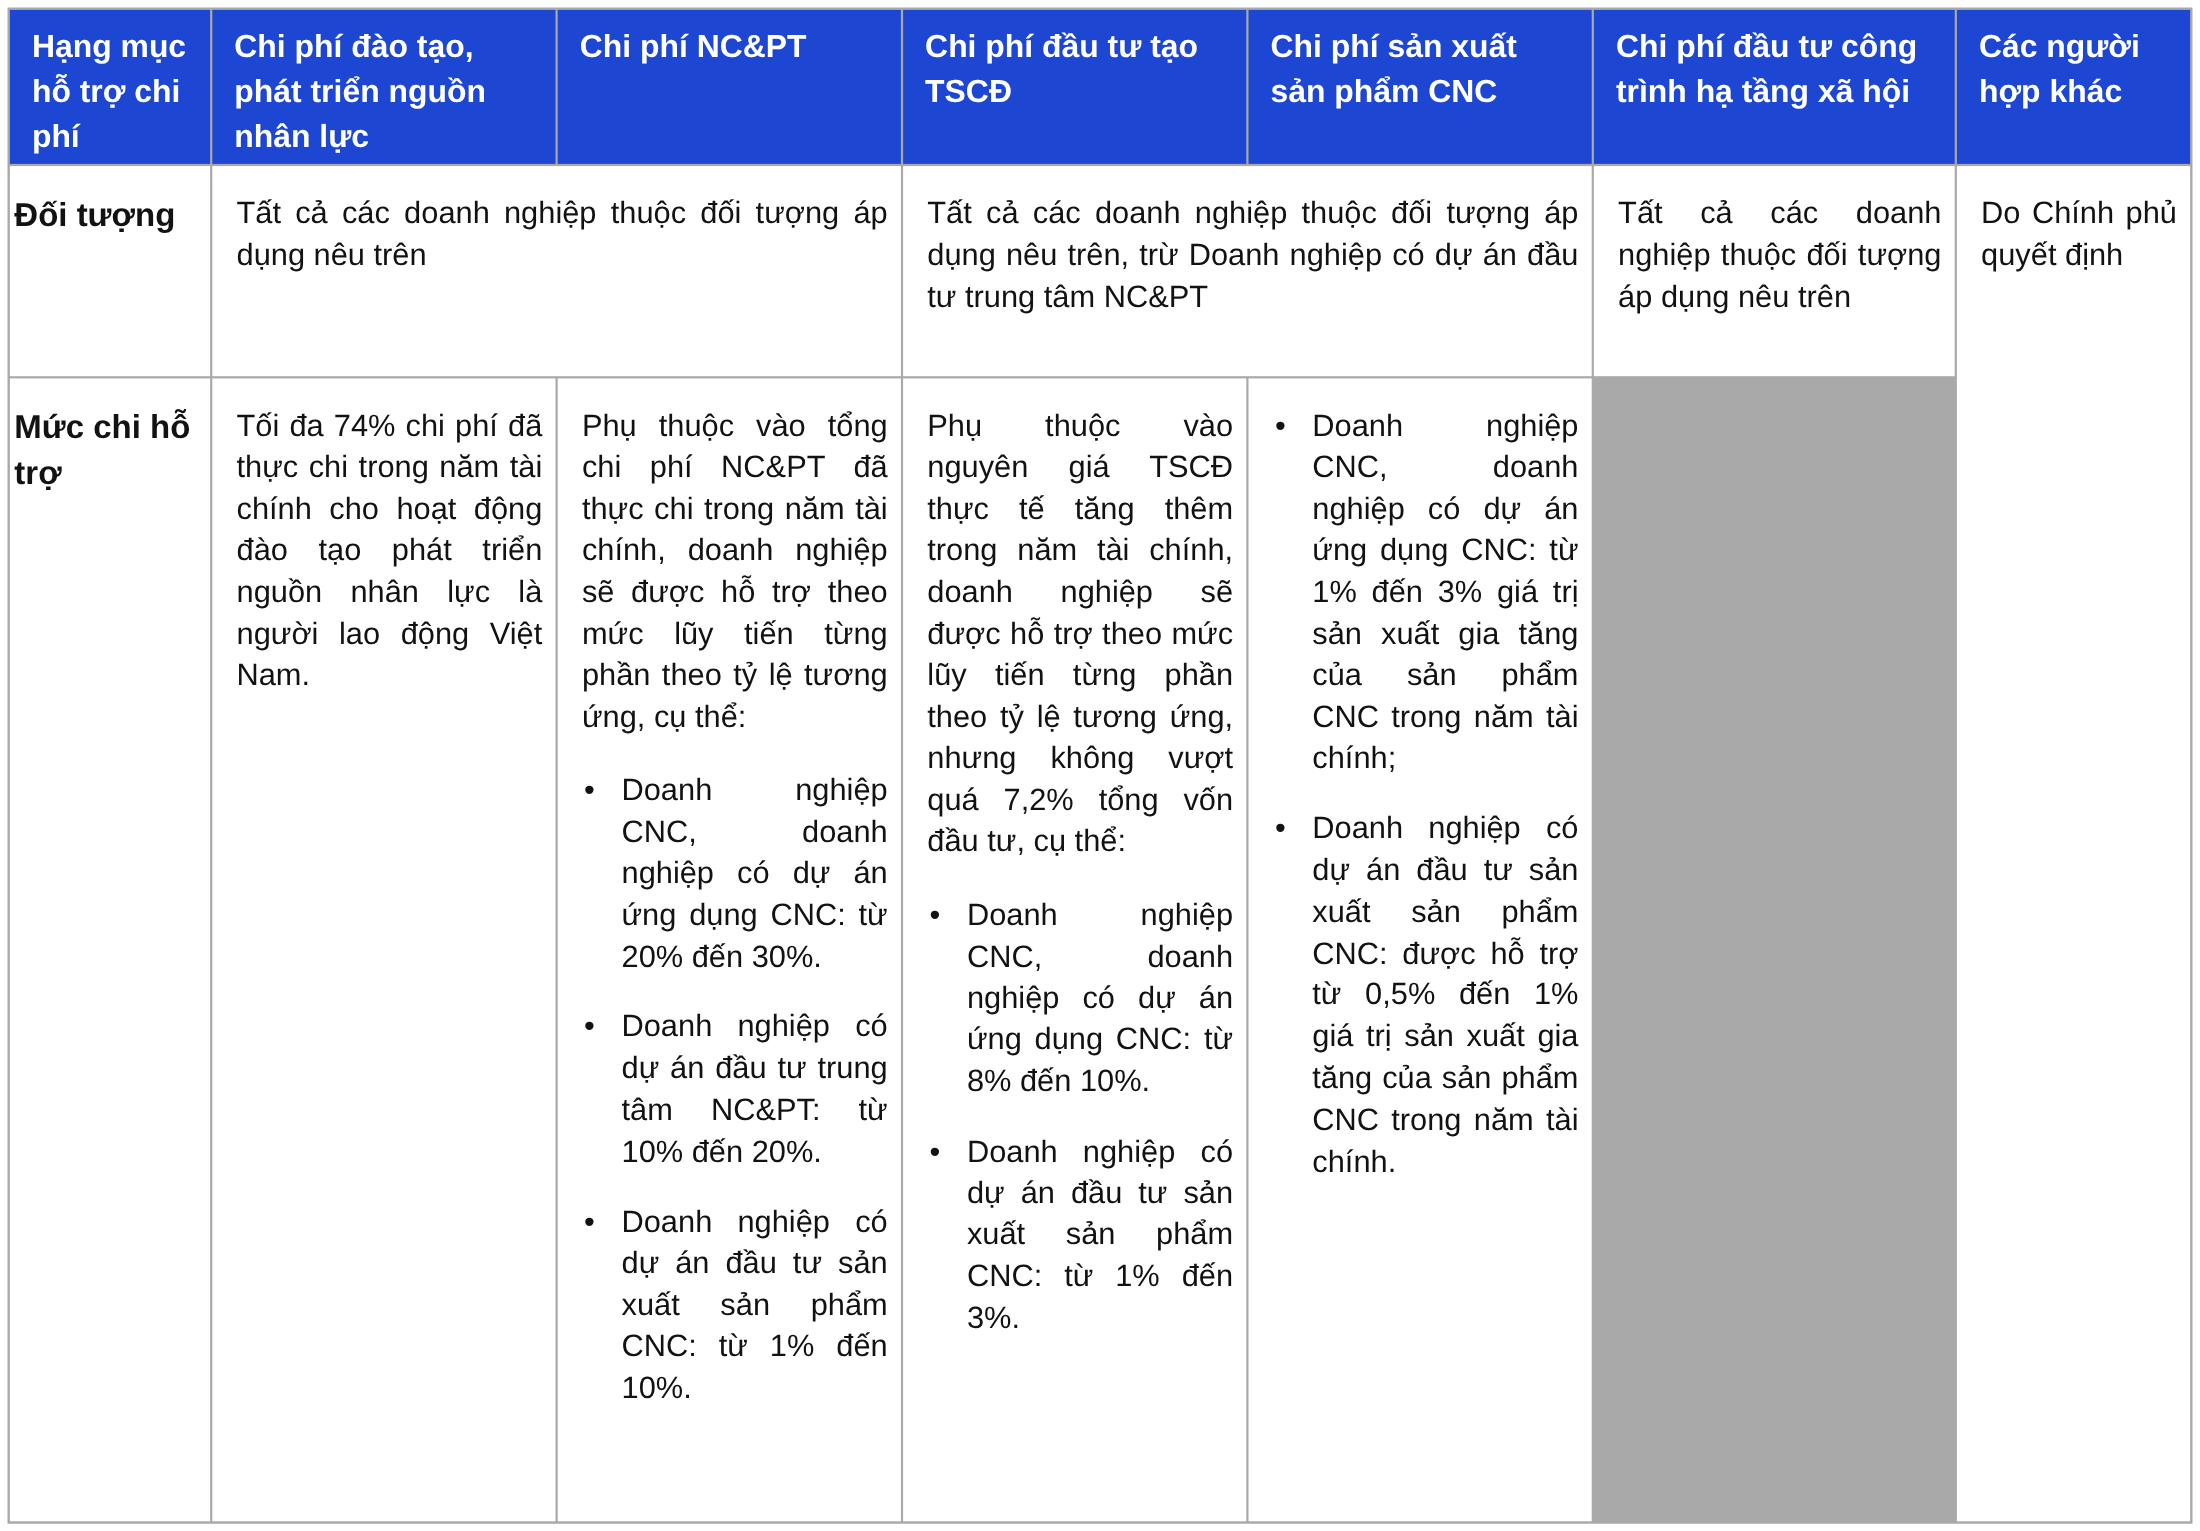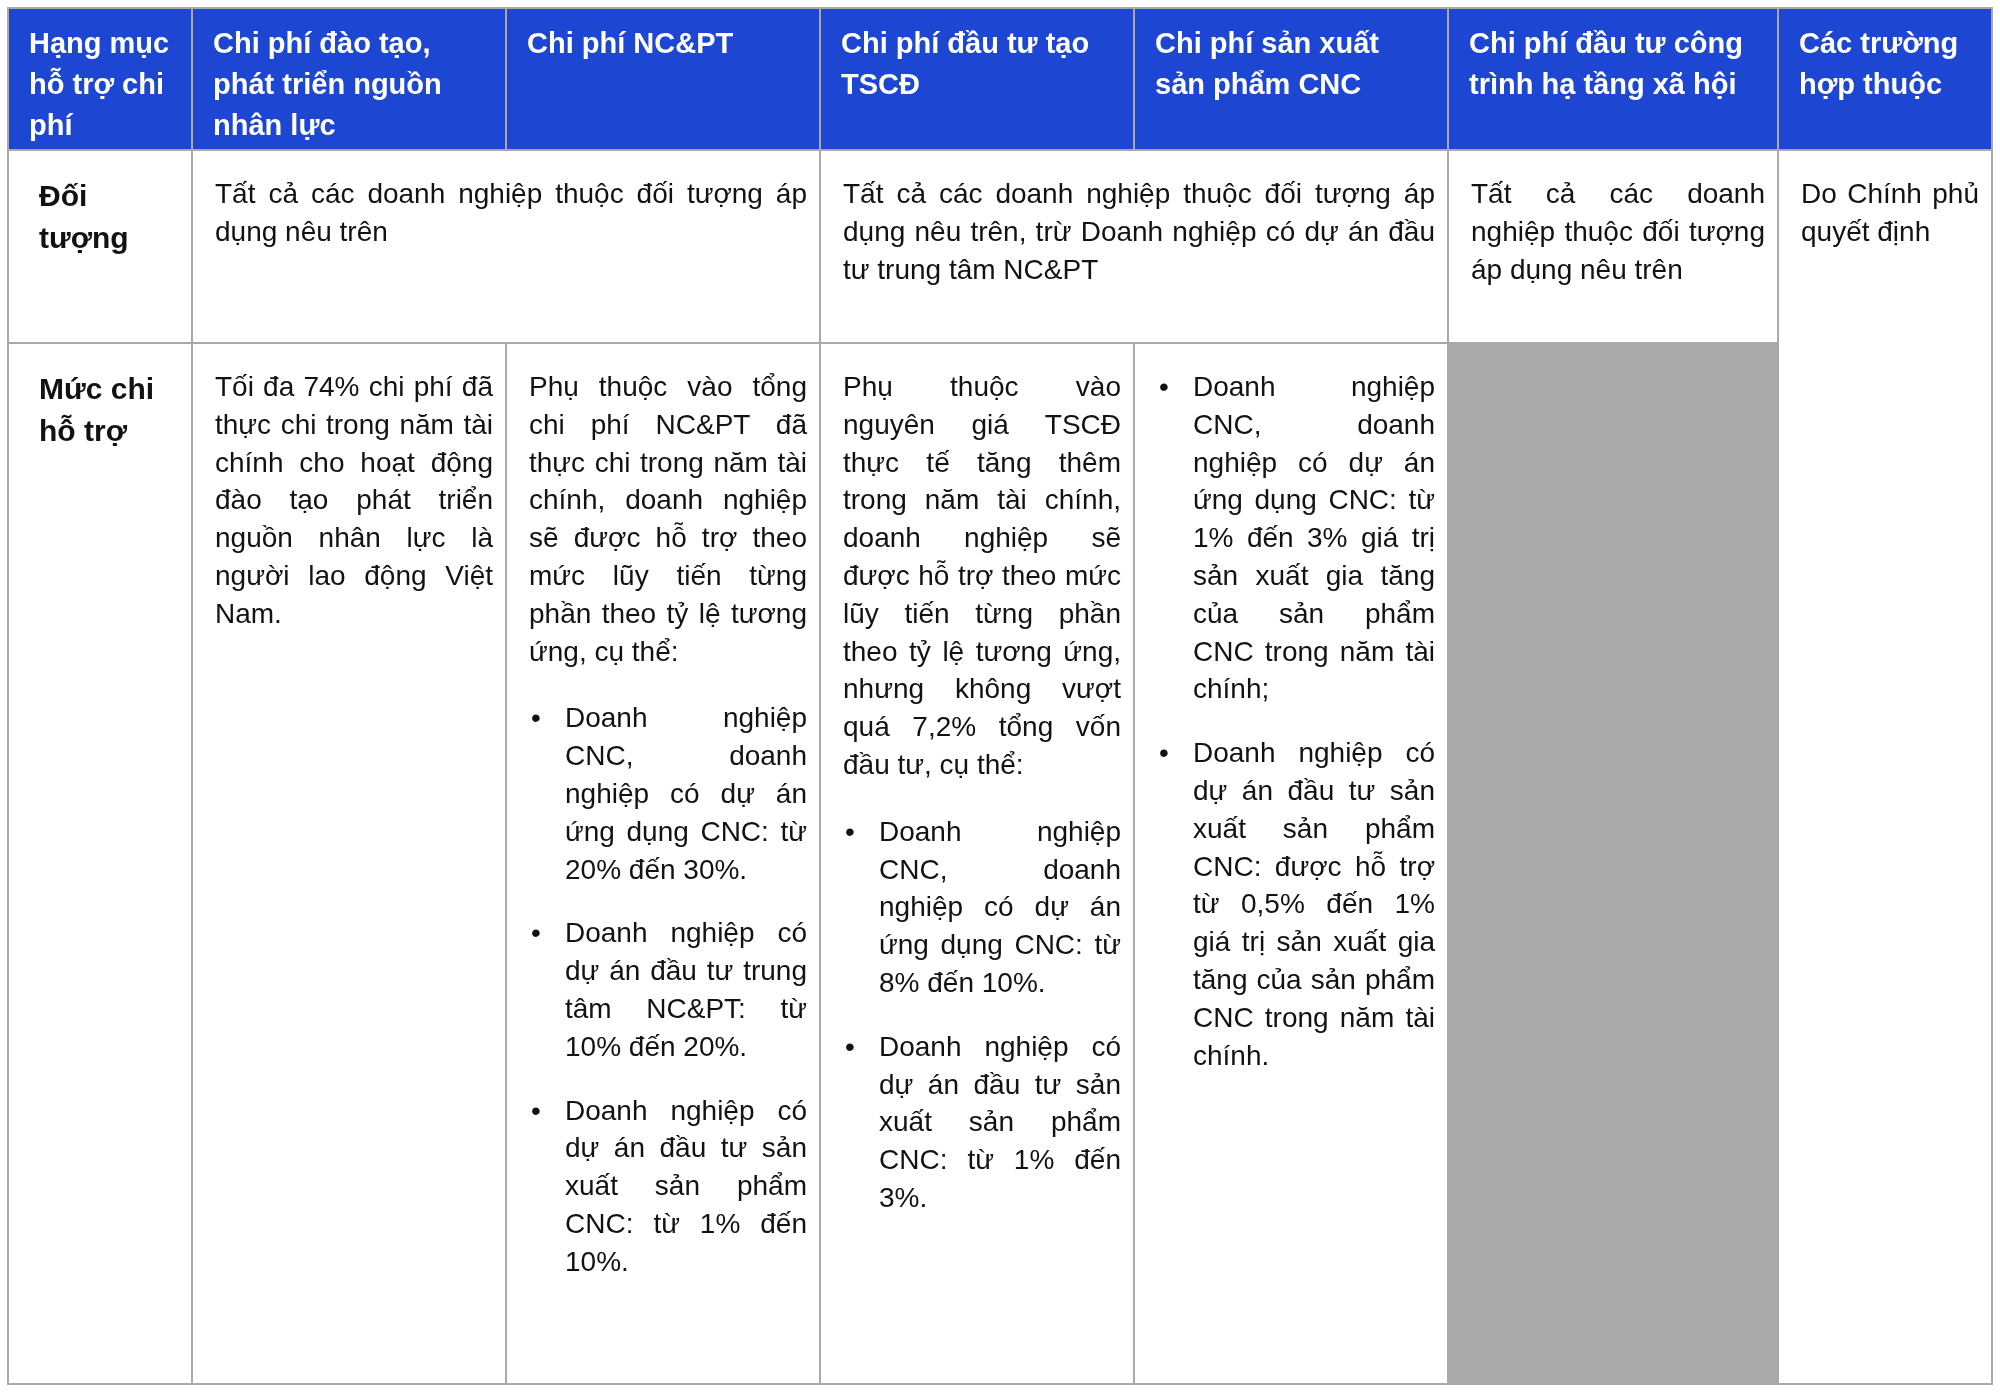--- a/index.html
+++ b/index.html
@@ -38,21 +38,21 @@
     color:#ffffff;
     font-weight:bold;
     font-size:29px;
     line-height:1.42;
     padding:14px 20px 0 20px;
   }
   .label{
     font-weight:bold;
     font-size:30px;
     line-height:1.4;
-    padding:24px 10px 0 30px;
+    padding:24px 10px 0 4px;
   }
   .body{
     font-size:28px;
     line-height:1.35;
     padding:24px 12px 12px 22px;
   }
   .body p{
     margin:0;
     text-align:justify;
   }
@@ -97,21 +97,21 @@
 
 <div class="page">
   <div class="table">
 
     <div class="cell head h1">Hạng mục hỗ trợ chi phí</div>
     <div class="cell head h2">Chi phí đào tạo, phát triển nguồn nhân lực</div>
     <div class="cell head h3">Chi phí NC&amp;PT</div>
     <div class="cell head h4">Chi phí đầu tư tạo TSCĐ</div>
     <div class="cell head h5">Chi phí sản xuất sản phẩm CNC</div>
     <div class="cell head h6">Chi phí đầu tư công trình hạ tầng xã hội</div>
-    <div class="cell head h7">Các trường hợp thuộc</div>
+    <div class="cell head h7">Các người hợp khác</div>
 
     <div class="cell label r2l">Đối tượng</div>
     <div class="cell body r2a">
       <p>Tất cả các doanh nghiệp thuộc đối tượng áp dụng nêu trên</p>
     </div>
     <div class="cell body r2b">
       <p>Tất cả các doanh nghiệp thuộc đối tượng áp dụng nêu trên, trừ Doanh nghiệp có dự án đầu tư trung tâm NC&amp;PT</p>
     </div>
     <div class="cell body r2c">
       <p>Tất cả các doanh nghiệp thuộc đối tượng áp dụng nêu trên</p>

